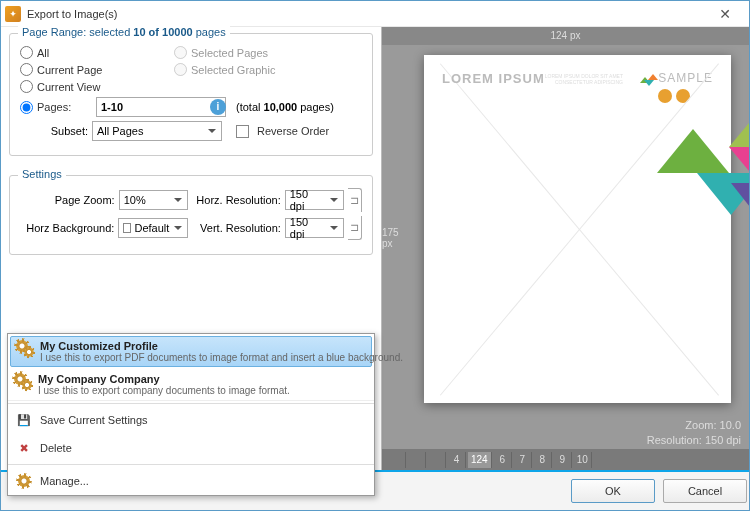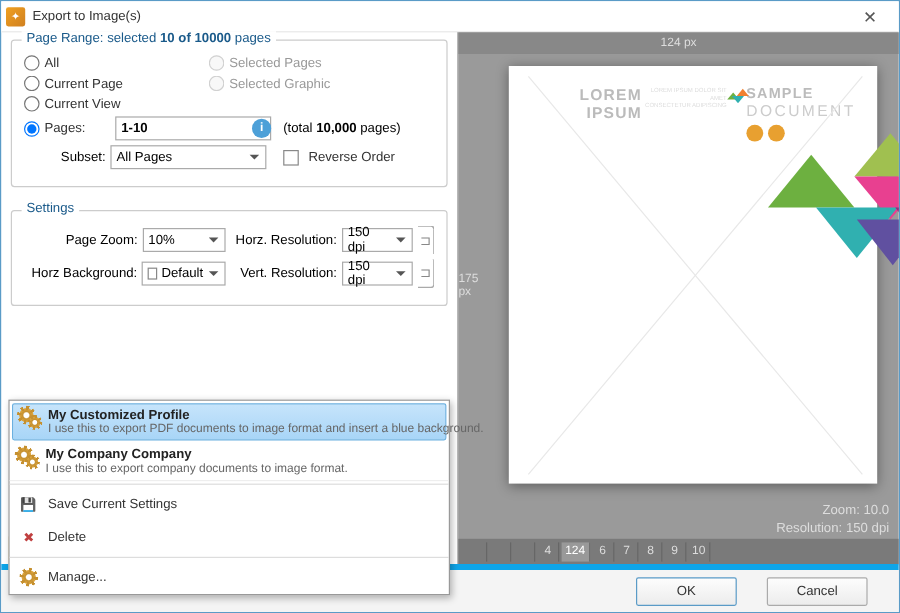--- a/index.html
+++ b/index.html
@@ -47,30 +47,30 @@
 .canvas{position:absolute;top:28px;left:42px;right:18px;bottom:68px;background:#fff;box-shadow:0 2px 10px rgba(0,0,0,.4)}
 .canvas:before,.canvas:after{content:"";position:absolute;background:#e8e8e8;height:1px;width:141%;top:50%;left:-20%}
 .canvas:before{transform:rotate(50deg)}
 .canvas:after{transform:rotate(-50deg)}
 .doc{position:absolute;inset:0;padding:16px 18px;display:flex;flex-direction:row}
 .doc .hd{text-align:right;color:#bbb;font-weight:bold;letter-spacing:1px;font-size:13px}
 .doc .sub{text-align:right;color:#ddd;font-size:5px;margin-top:2px;line-height:1.2}
 .bird{position:relative;flex:1;margin-top:10px}
 .tri{position:absolute;width:0;height:0}
 .doc .ft{color:#bbb}
-.doc .ft .s1{font-size:12px;font-weight:bold;letter-spacing:1px}
+.doc .ft .s1{font-size:12px;font-weight:normal;letter-spacing:1px}
 .doc .ft .s2{font-size:13px;font-weight:300;letter-spacing:2px;color:#ccc}
 .badges{display:flex;gap:4px;margin-top:4px}
 .badge{width:14px;height:14px;border-radius:50%;background:#e8a030}
 .zoom-info{position:absolute;right:8px;bottom:24px;color:#ddd;text-align:right;font-size:10px;line-height:1.3}
 .pager{position:absolute;left:0;right:0;bottom:0;height:22px;background:#7a7a7a;display:flex;align-items:center;padding:0 6px;gap:2px}
 .pg{min-width:18px;height:16px;color:#ddd;text-align:center;font-size:10px;line-height:16px;border-right:1px solid #666;padding:0 3px}
 .pg.active{background:#999;color:#fff}
 
-.footer{position:absolute;bottom:0;left:0;right:0;height:40px;border-top:5px solid #0ea5e9;display:flex;align-items:center;justify-content:flex-end;padding:0 26px;gap:25px;background:#f4f4f4}
+.footer{position:absolute;bottom:0;left:0;right:0;height:40px;border-top:2px solid #0ea5e9;display:flex;align-items:center;justify-content:flex-end;padding:0 2px;gap:8px;background:#f4f4f4}
 .btn{width:84px;height:24px;border:1px solid #aaa;background:linear-gradient(#fdfdfd,#ececec);border-radius:2px;text-align:center;line-height:22px;color:#333}
 .btn.primary{border-color:#5a9bc7}
 .smallbird{width:18px;height:18px;position:relative;margin-bottom:3px}
 </style>
 </head>
 <body>
 
 <div class="titlebar">
   <div class="icon">✦</div>
   <div class="ttl">Export to Image(s)</div>
@@ -228,21 +228,20 @@
           <div class="tri" style="left:108px;top:102px;border-left:30px solid transparent;border-right:30px solid transparent;border-top:38px solid #6050a0"></div>
           <div class="tri" style="left:140px;top:92px;border-left:26px solid transparent;border-right:26px solid transparent;border-top:34px solid #903080"></div>
         </div>
         <div class="smallbird">
           <div class="tri" style="left:0;top:6px;border-left:5px solid transparent;border-right:5px solid transparent;border-bottom:6px solid #6db040"></div>
           <div class="tri" style="left:8px;top:3px;border-left:5px solid transparent;border-right:5px solid transparent;border-bottom:6px solid #f08030"></div>
           <div class="tri" style="left:4px;top:9px;border-left:5px solid transparent;border-right:5px solid transparent;border-top:6px solid #30b0b0"></div>
         </div>
         <div class="ft">
           <div class="s1">SAMPLE</div>
-          <div class="s2">DOCUMENT</div>
           <div class="badges">
               <div class="badge"></div>
               <div class="badge"></div>
             </div>
         </div>
       </div>
     </div>
     <div class="zoom-info">
       <div>Zoom: 10.0</div>
       <div>Resolution: 150 dpi</div>

